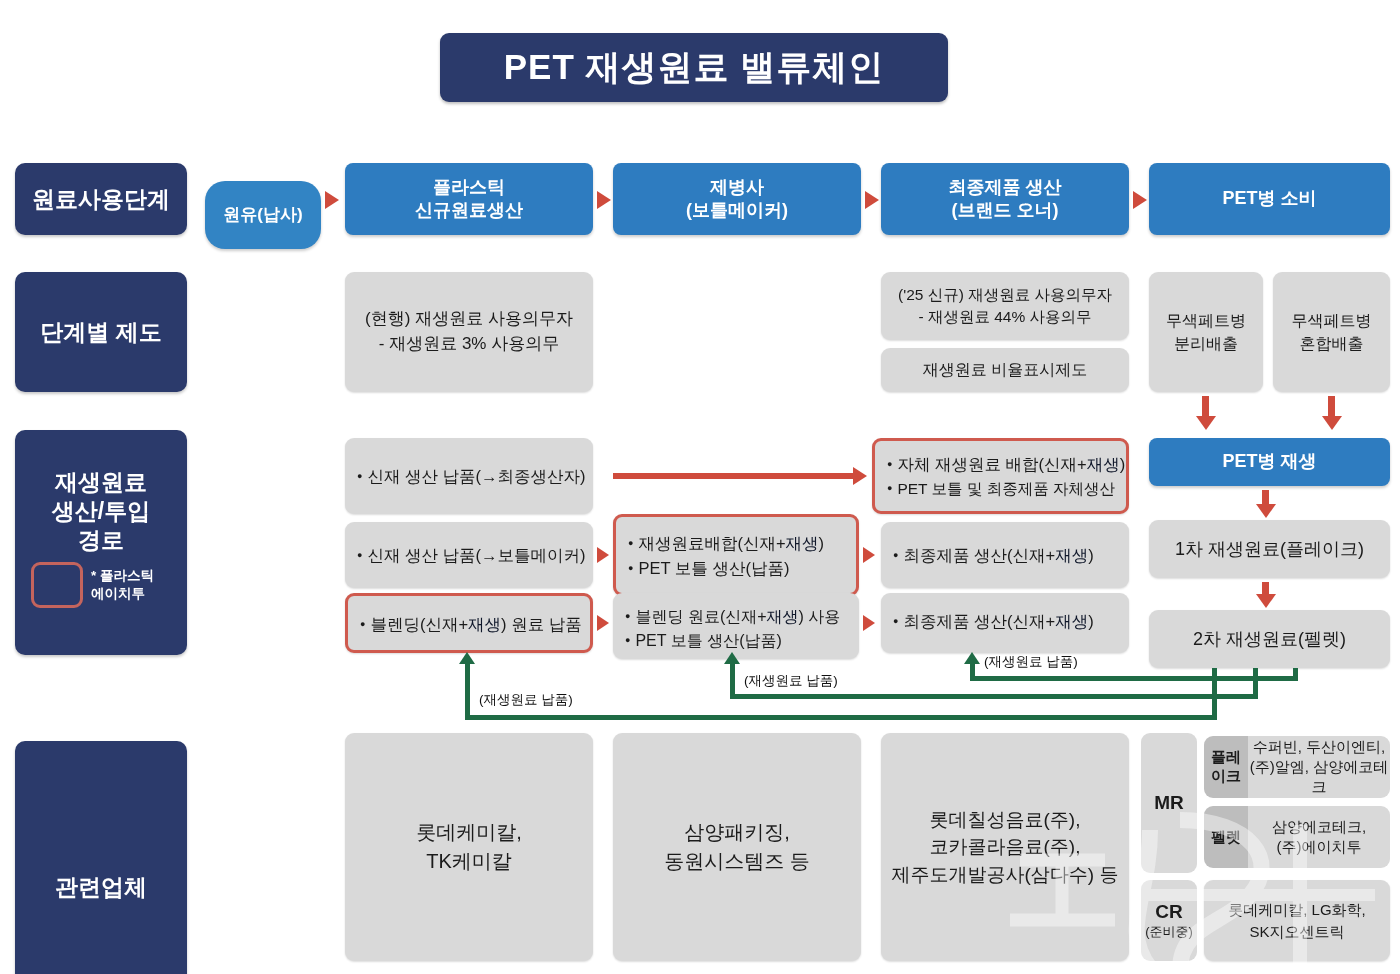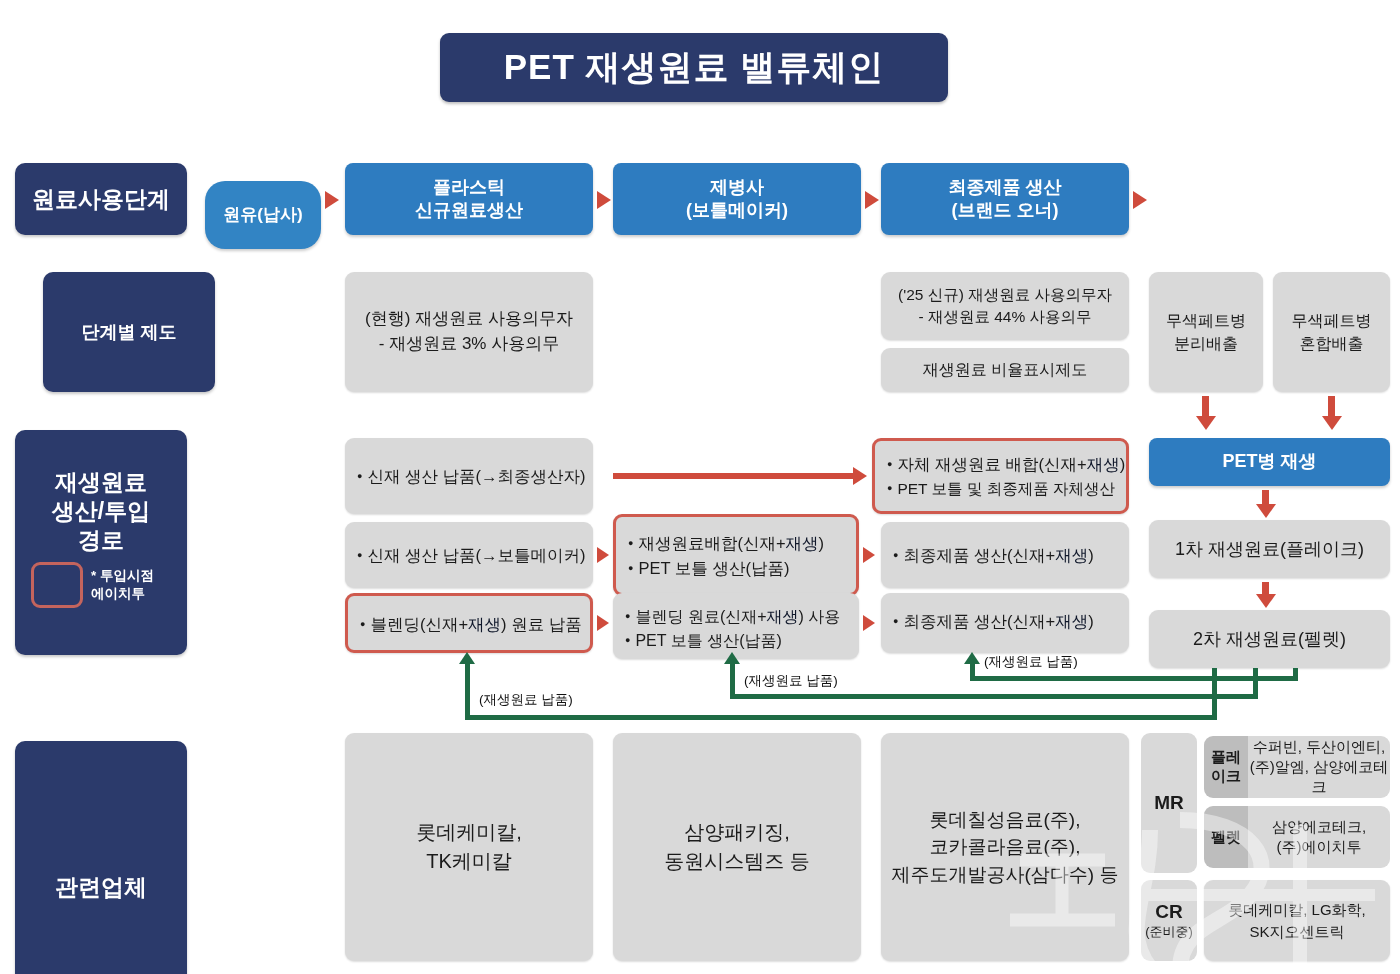--- a/index.html
+++ b/index.html
@@ -132,22 +132,23 @@
     <span>(보틀메이커)</span>
   </div>
   <div class="abs arrow-r" style="left:865px;top:191px;"></div>
 
   <div class="abs blue-box" style="left:881px;top:163px;width:248px;height:72px;flex-direction:column;">
     <span>최종제품 생산</span>
     <span>(브랜드 오너)</span>
   </div>
   <div class="abs arrow-r" style="left:1133px;top:191px;"></div>
 
-
-  <div class="abs row-label" style="left:15px;top:272px;width:172px;height:120px;font-size:18px;margin-left:28px;">단계별 제도</div>
+  <div class="abs blue-box" style="left:1149px;top:163px;width:241px;height:72px;">PET병 소비</div>
+
+  <div class="abs row-label" style="left:15px;top:272px;width:172px;height:120px;font-size:23px;">단계별 제도</div>
 
   <div class="abs gray-box" style="left:345px;top:272px;width:248px;height:120px;flex-direction:column;">
     <span>(현행) 재생원료 사용의무자</span>
     <span>- 재생원료 3% 사용의무</span>
   </div>
 
   <div class="abs gray-box" style="left:881px;top:272px;width:248px;height:68px;flex-direction:column;font-size:15.5px;">
     <span>('25 신규) 재생원료 사용의무자</span>
     <span>- 재생원료 44% 사용의무</span>
   </div>
@@ -167,21 +168,21 @@
   <div class="abs shaft-v" style="left:1328px;top:396px;height:22px;"></div>
   <div class="abs arrow-d" style="left:1322px;top:416px;"></div>
 
   <div class="abs row-label" style="left:15px;top:430px;width:172px;height:225px;font-size:23px;justify-content:flex-start;padding-top:38px;">
     <span>재생원료</span>
     <span>생산/투입</span>
     <span>경로</span>
     <div class="abs" style="left:16px;top:132px;width:142px;display:flex;align-items:center;gap:8px;">
       <div class="legend-chip"></div>
       <div class="legend-txt">
-        <div>* 투입시점</div>
+        <div>* 플라스틱</div>
         <div>에이치투</div>
       </div>
     </div>
   </div>
 
   <div class="abs gray-box bullets" style="left:345px;top:438px;width:248px;height:76px;padding-top:26px;">
     <span class="li">신재 생산 납품(→최종생산자)</span>
   </div>
   <div class="abs shaft-h" style="left:613px;top:473px;width:240px;"></div>
   <div class="abs arrow-r" style="left:853px;top:467px;"></div>

